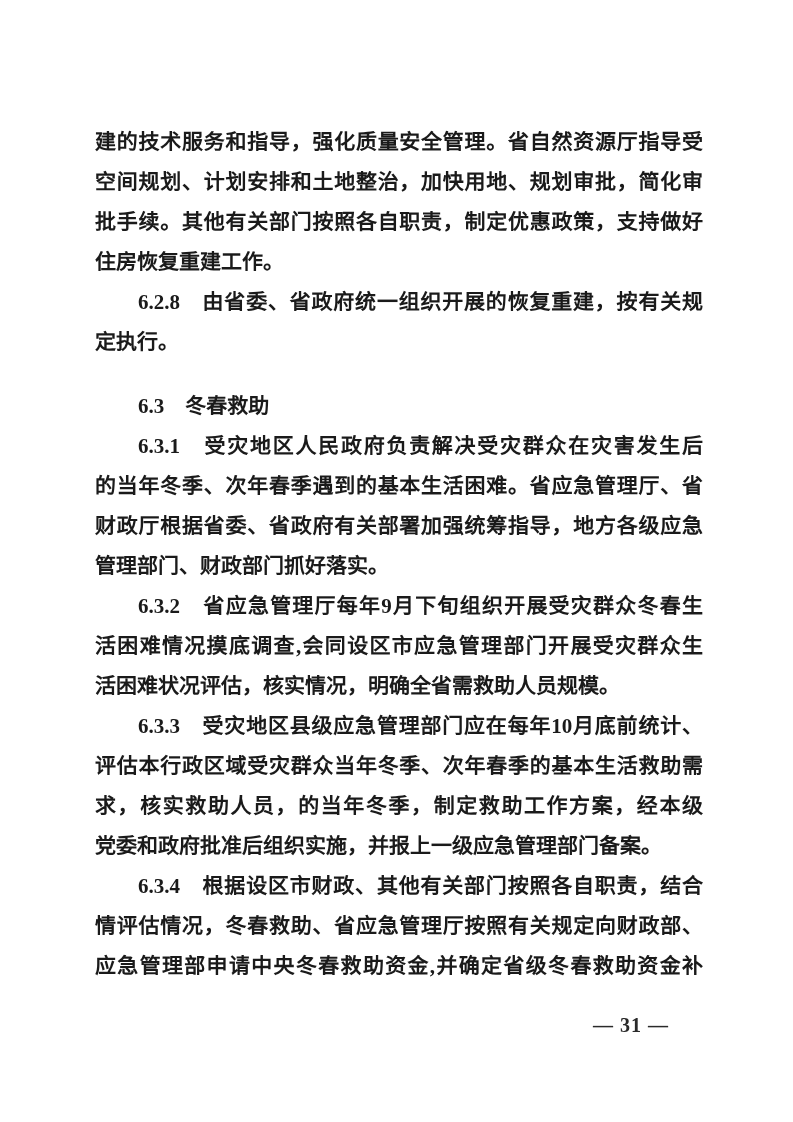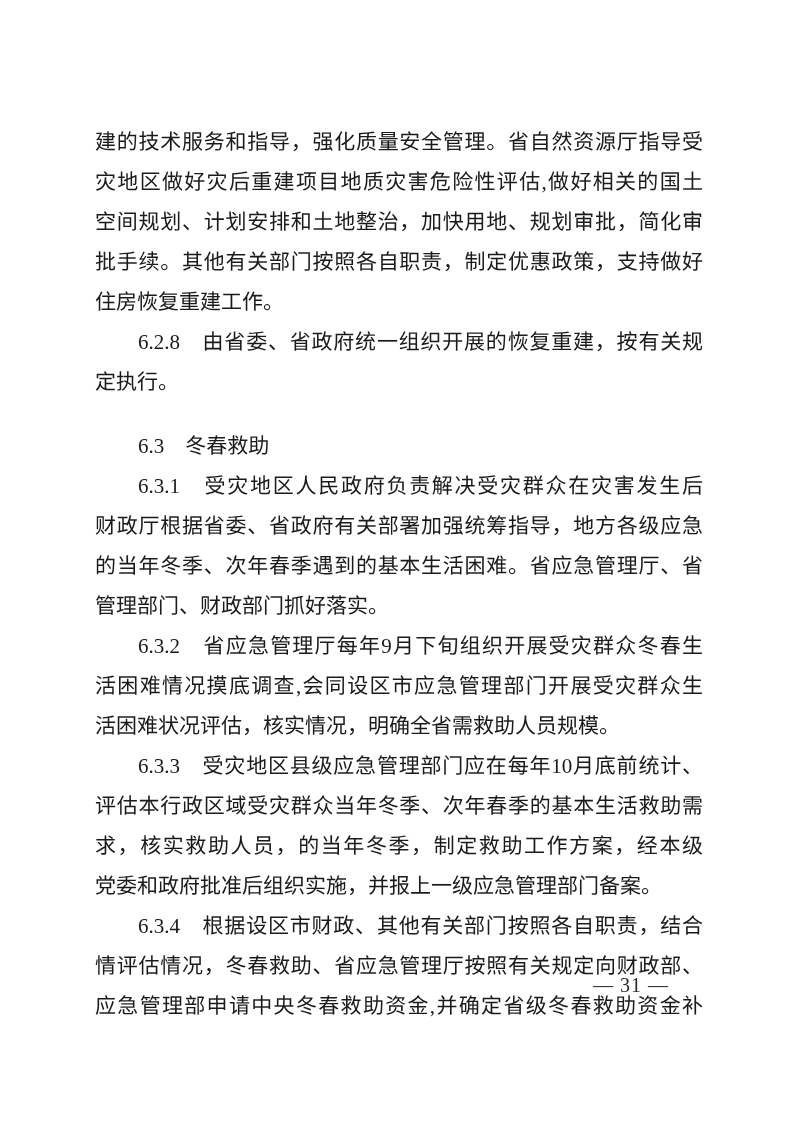--- a/index.html
+++ b/index.html
@@ -8,20 +8,21 @@
     background: #ffffff;
   }
   .page {
     position: relative;
     width: 793px;
     height: 1122px;
     background: #ffffff;
     overflow: hidden;
     font-family: "Liberation Serif", "DejaVu Serif", serif;
     color: #1a1a1a;
+    font-weight: bold;
   }
   .content {
     position: absolute;
     left: 95px;
     top: 122px;
     width: 608px;
   }
   .paragraph {
     margin: 0;
     padding: 0;
@@ -43,54 +44,53 @@
   .line.indent {
     text-indent: 43px;
   }
   .paragraph.heading .line {
     
     font-family: "Liberation Serif", "DejaVu Serif", serif;
     margin-top: 24px;
   }
   .page-number {
     position: absolute;
-    top: 972px;
+    top: 1012px;
     left: 560px;
     width: 142px;
     height: 26px;
     text-align: center;
     font-size: 20px;
     line-height: 26px;
     color: #2a2a2a;
     letter-spacing: 1px;
   }
 </style>
 </head>
 <body>
 
 <div class="page">
   <div class="content">
       <div class="paragraph">
         <div class="line">建的技术服务和指导，强化质量安全管理。省自然资源厅指导受</div>
-        <div class="line">灾地区做好灾后重建项目地质灾害危险性评估,做好相关的国土</div>
         <div class="line">空间规划、计划安排和土地整治，加快用地、规划审批，简化审</div>
         <div class="line">批手续。其他有关部门按照各自职责，制定优惠政策，支持做好</div>
         <div class="line no-justify">住房恢复重建工作。</div>
       </div>
       <div class="paragraph">
         <div class="line indent">6.2.8　由省委、省政府统一组织开展的恢复重建，按有关规</div>
         <div class="line no-justify">定执行。</div>
       </div>
       <div class="paragraph heading">
         <div class="line indent no-justify">6.3　冬春救助</div>
       </div>
       <div class="paragraph">
         <div class="line indent">6.3.1　受灾地区人民政府负责解决受灾群众在灾害发生后</div>
+        <div class="line">的当年冬季、次年春季遇到的基本生活困难。省应急管理厅、省</div>
         <div class="line">财政厅根据省委、省政府有关部署加强统筹指导，地方各级应急</div>
-        <div class="line">的当年冬季、次年春季遇到的基本生活困难。省应急管理厅、省</div>
         <div class="line no-justify">管理部门、财政部门抓好落实。</div>
       </div>
       <div class="paragraph">
         <div class="line indent">6.3.2　省应急管理厅每年9月下旬组织开展受灾群众冬春生</div>
         <div class="line">活困难情况摸底调查,会同设区市应急管理部门开展受灾群众生</div>
         <div class="line no-justify">活困难状况评估，核实情况，明确全省需救助人员规模。</div>
       </div>
       <div class="paragraph">
         <div class="line indent">6.3.3　受灾地区县级应急管理部门应在每年10月底前统计、</div>
         <div class="line">评估本行政区域受灾群众当年冬季、次年春季的基本生活救助需</div>

